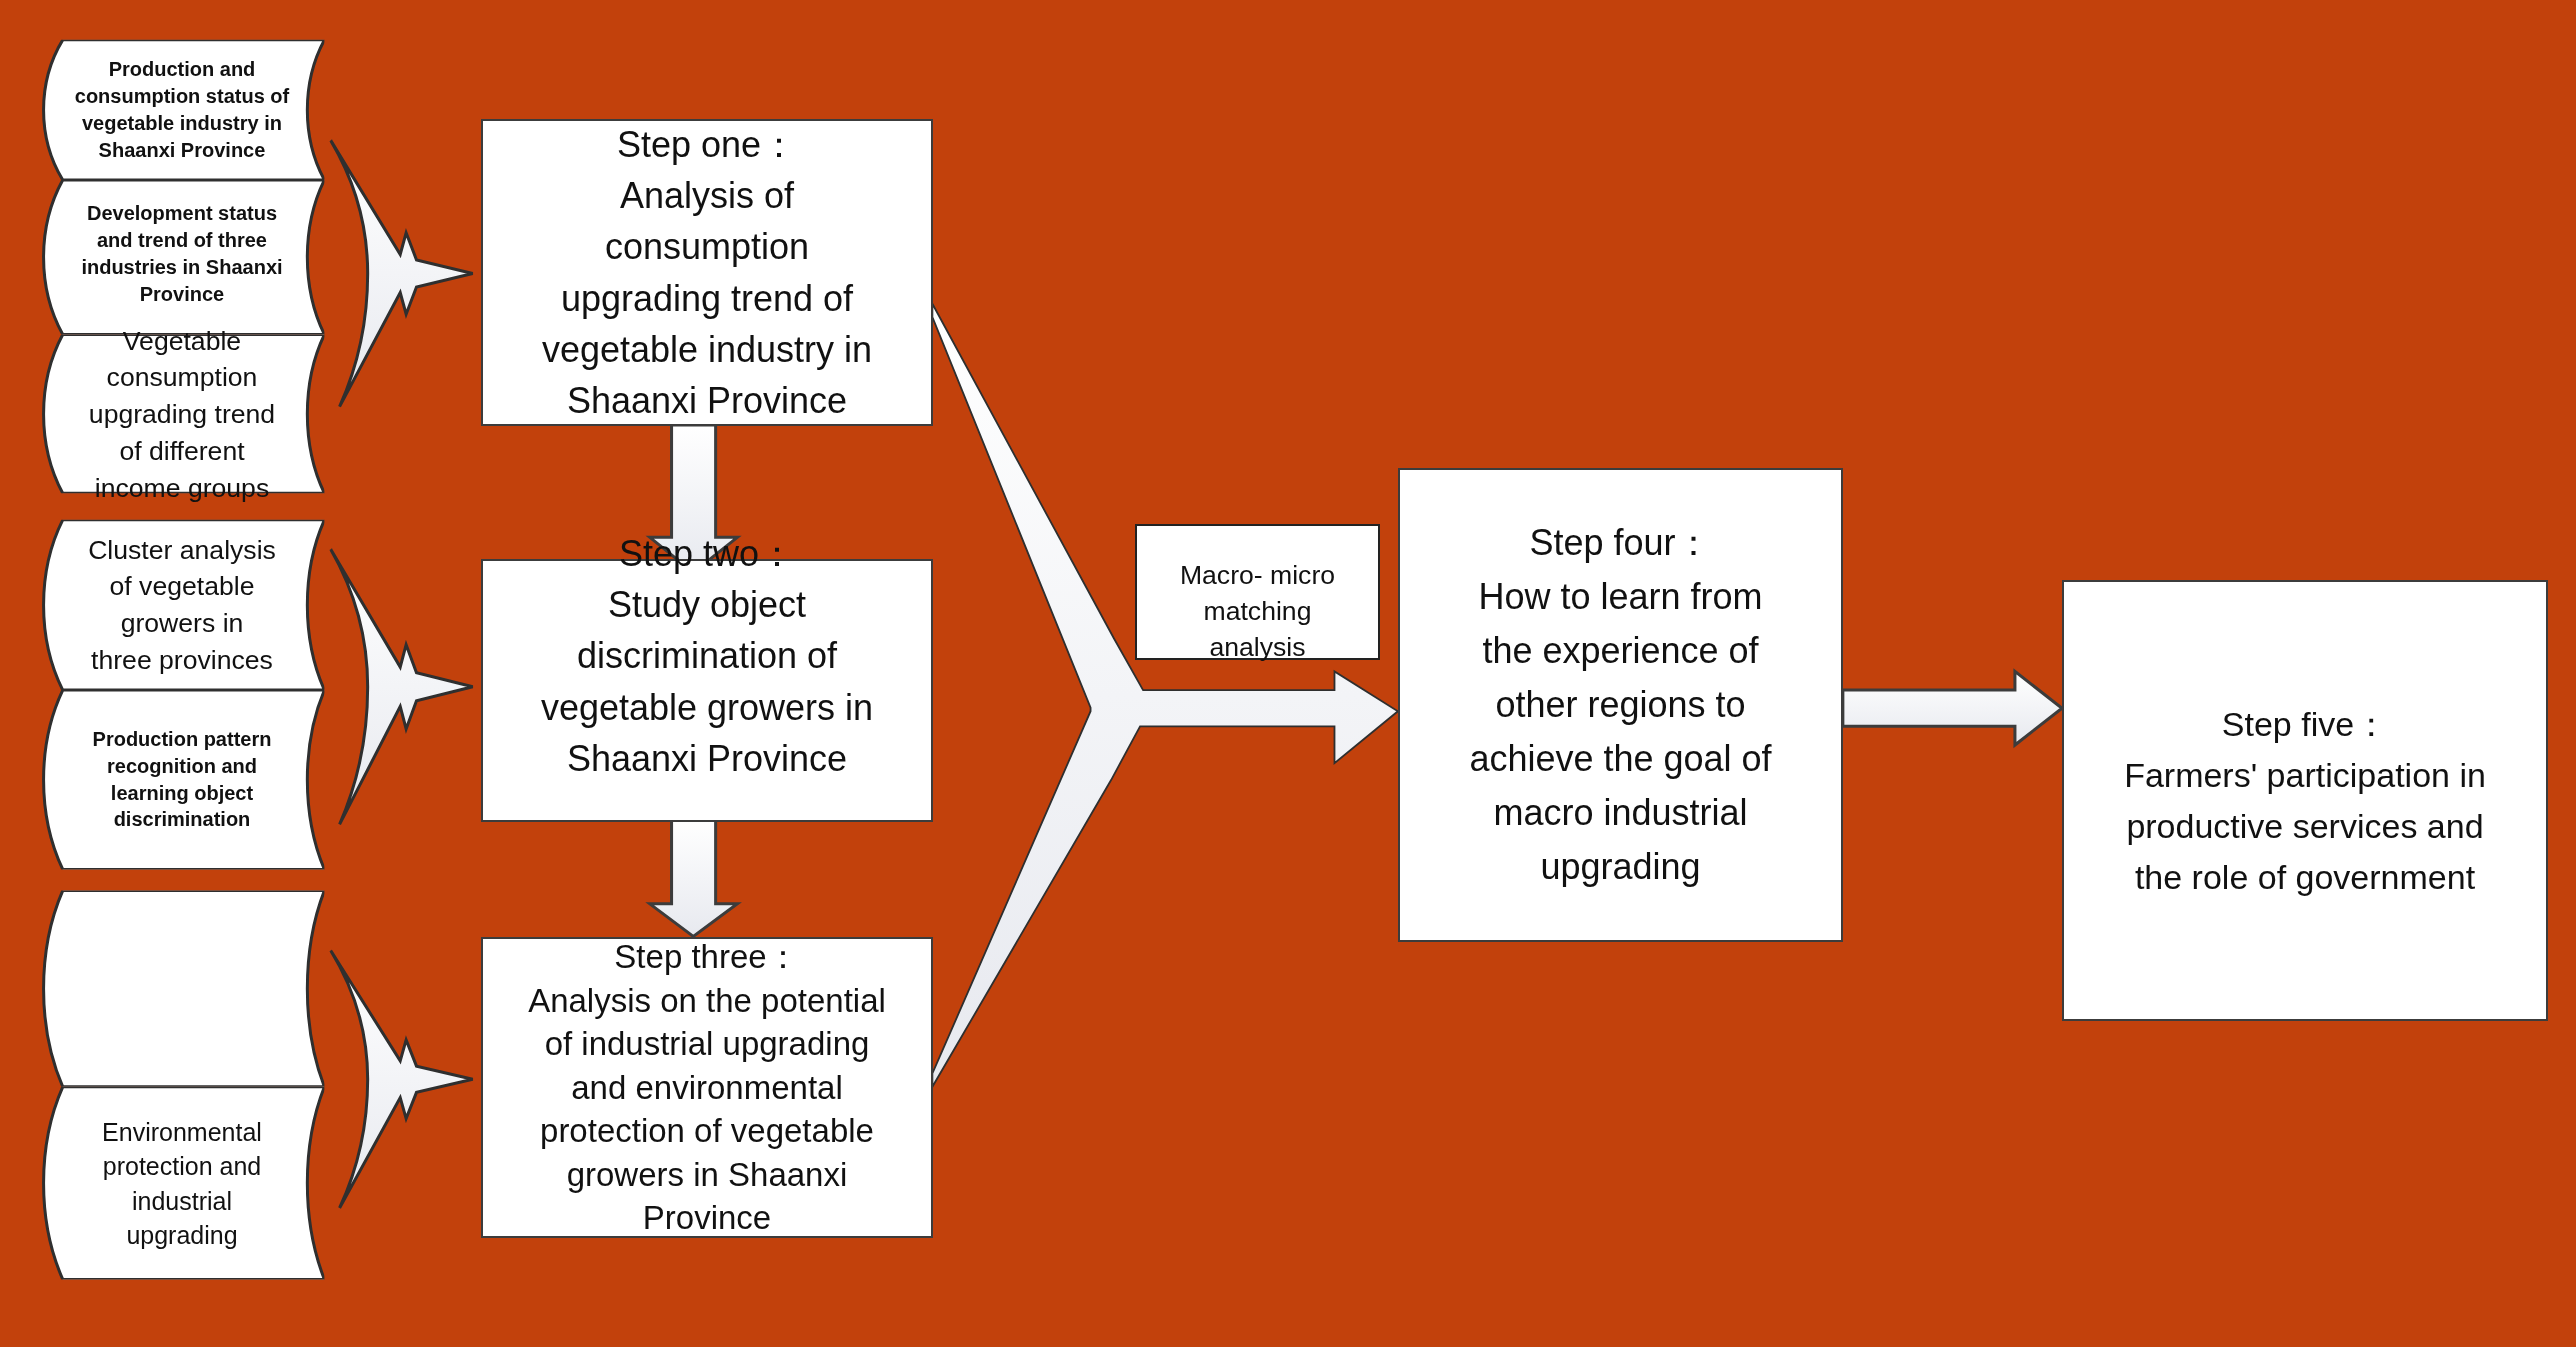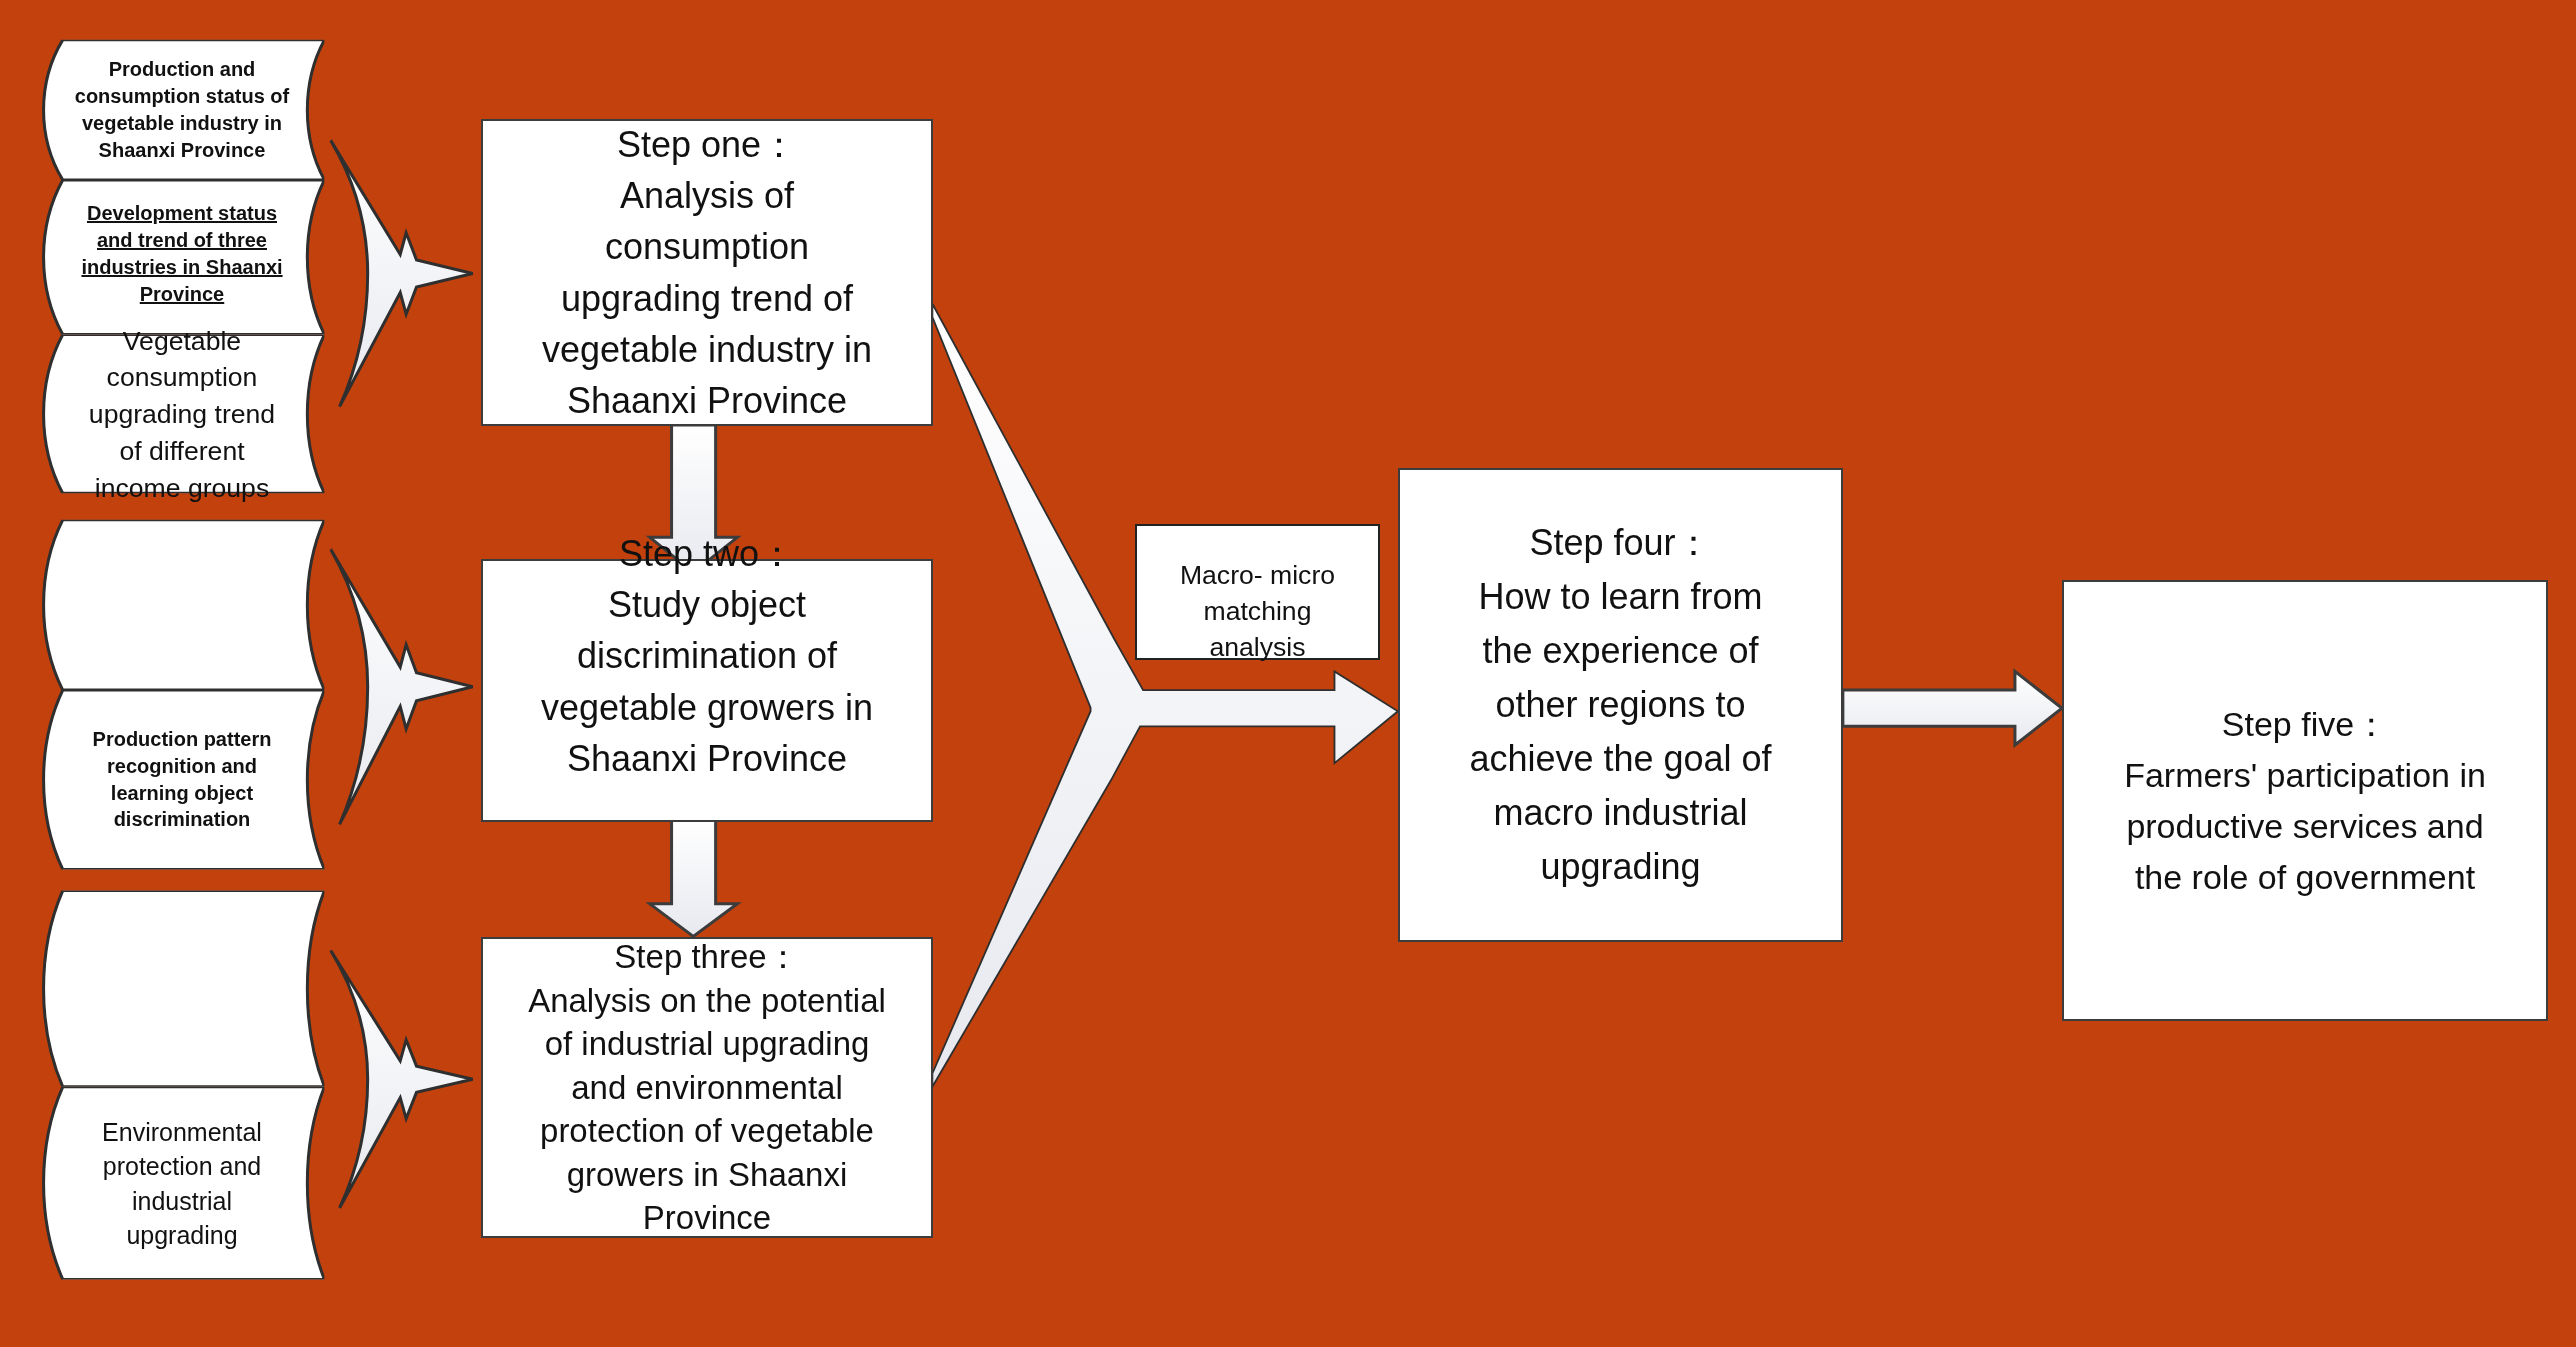--- a/index.html
+++ b/index.html
@@ -98,29 +98,33 @@
   <div class="box" style="left:481px;top:559px;width:452px;height:263px;"></div>
   <div class="box" style="left:481px;top:937px;width:452px;height:301px;"></div>
   <div class="box" style="left:1398px;top:468px;width:445px;height:474px;"></div>
   <div class="box" style="left:2062px;top:580px;width:486px;height:441px;"></div>
   <div class="box" style="left:1135px;top:524px;width:245px;height:136px;border-color:#222222;"></div>
 
   <div class="txt small-flag" style="left:52px;top:40px;width:260px;height:140px;">Production and
 consumption status of
 vegetable industry in
 Shaanxi Province</div>
-  <div class="txt small-flag" style="left:52px;top:180px;width:260px;height:148px;text-decoration:underline;">Development status
+  <div class="txt small-flag" style="left:52px;top:180px;width:260px;height:148px;">Development status
 and trend of three
 industries in Shaanxi
 Province</div>
   <div class="txt big-flag" style="left:52px;top:335px;width:260px;height:159px;">Vegetable
 consumption
 upgrading trend
 of different
 income groups</div>
+  <div class="txt big-flag" style="left:52px;top:520px;width:260px;height:170px;">Cluster analysis
+of vegetable
+growers in
+three provinces</div>
   <div class="txt small-flag" style="left:52px;top:690px;width:260px;height:179px;">Production pattern
 recognition and
 learning object
 discrimination</div>
   <div class="txt big-flag" style="left:52px;top:1087px;width:260px;height:193px;font-size:25px;">Environmental
 protection and
 industrial
 upgrading</div>
 
   <div class="txt step-big" style="left:487px;top:119px;width:440px;height:307px;">Step one：

